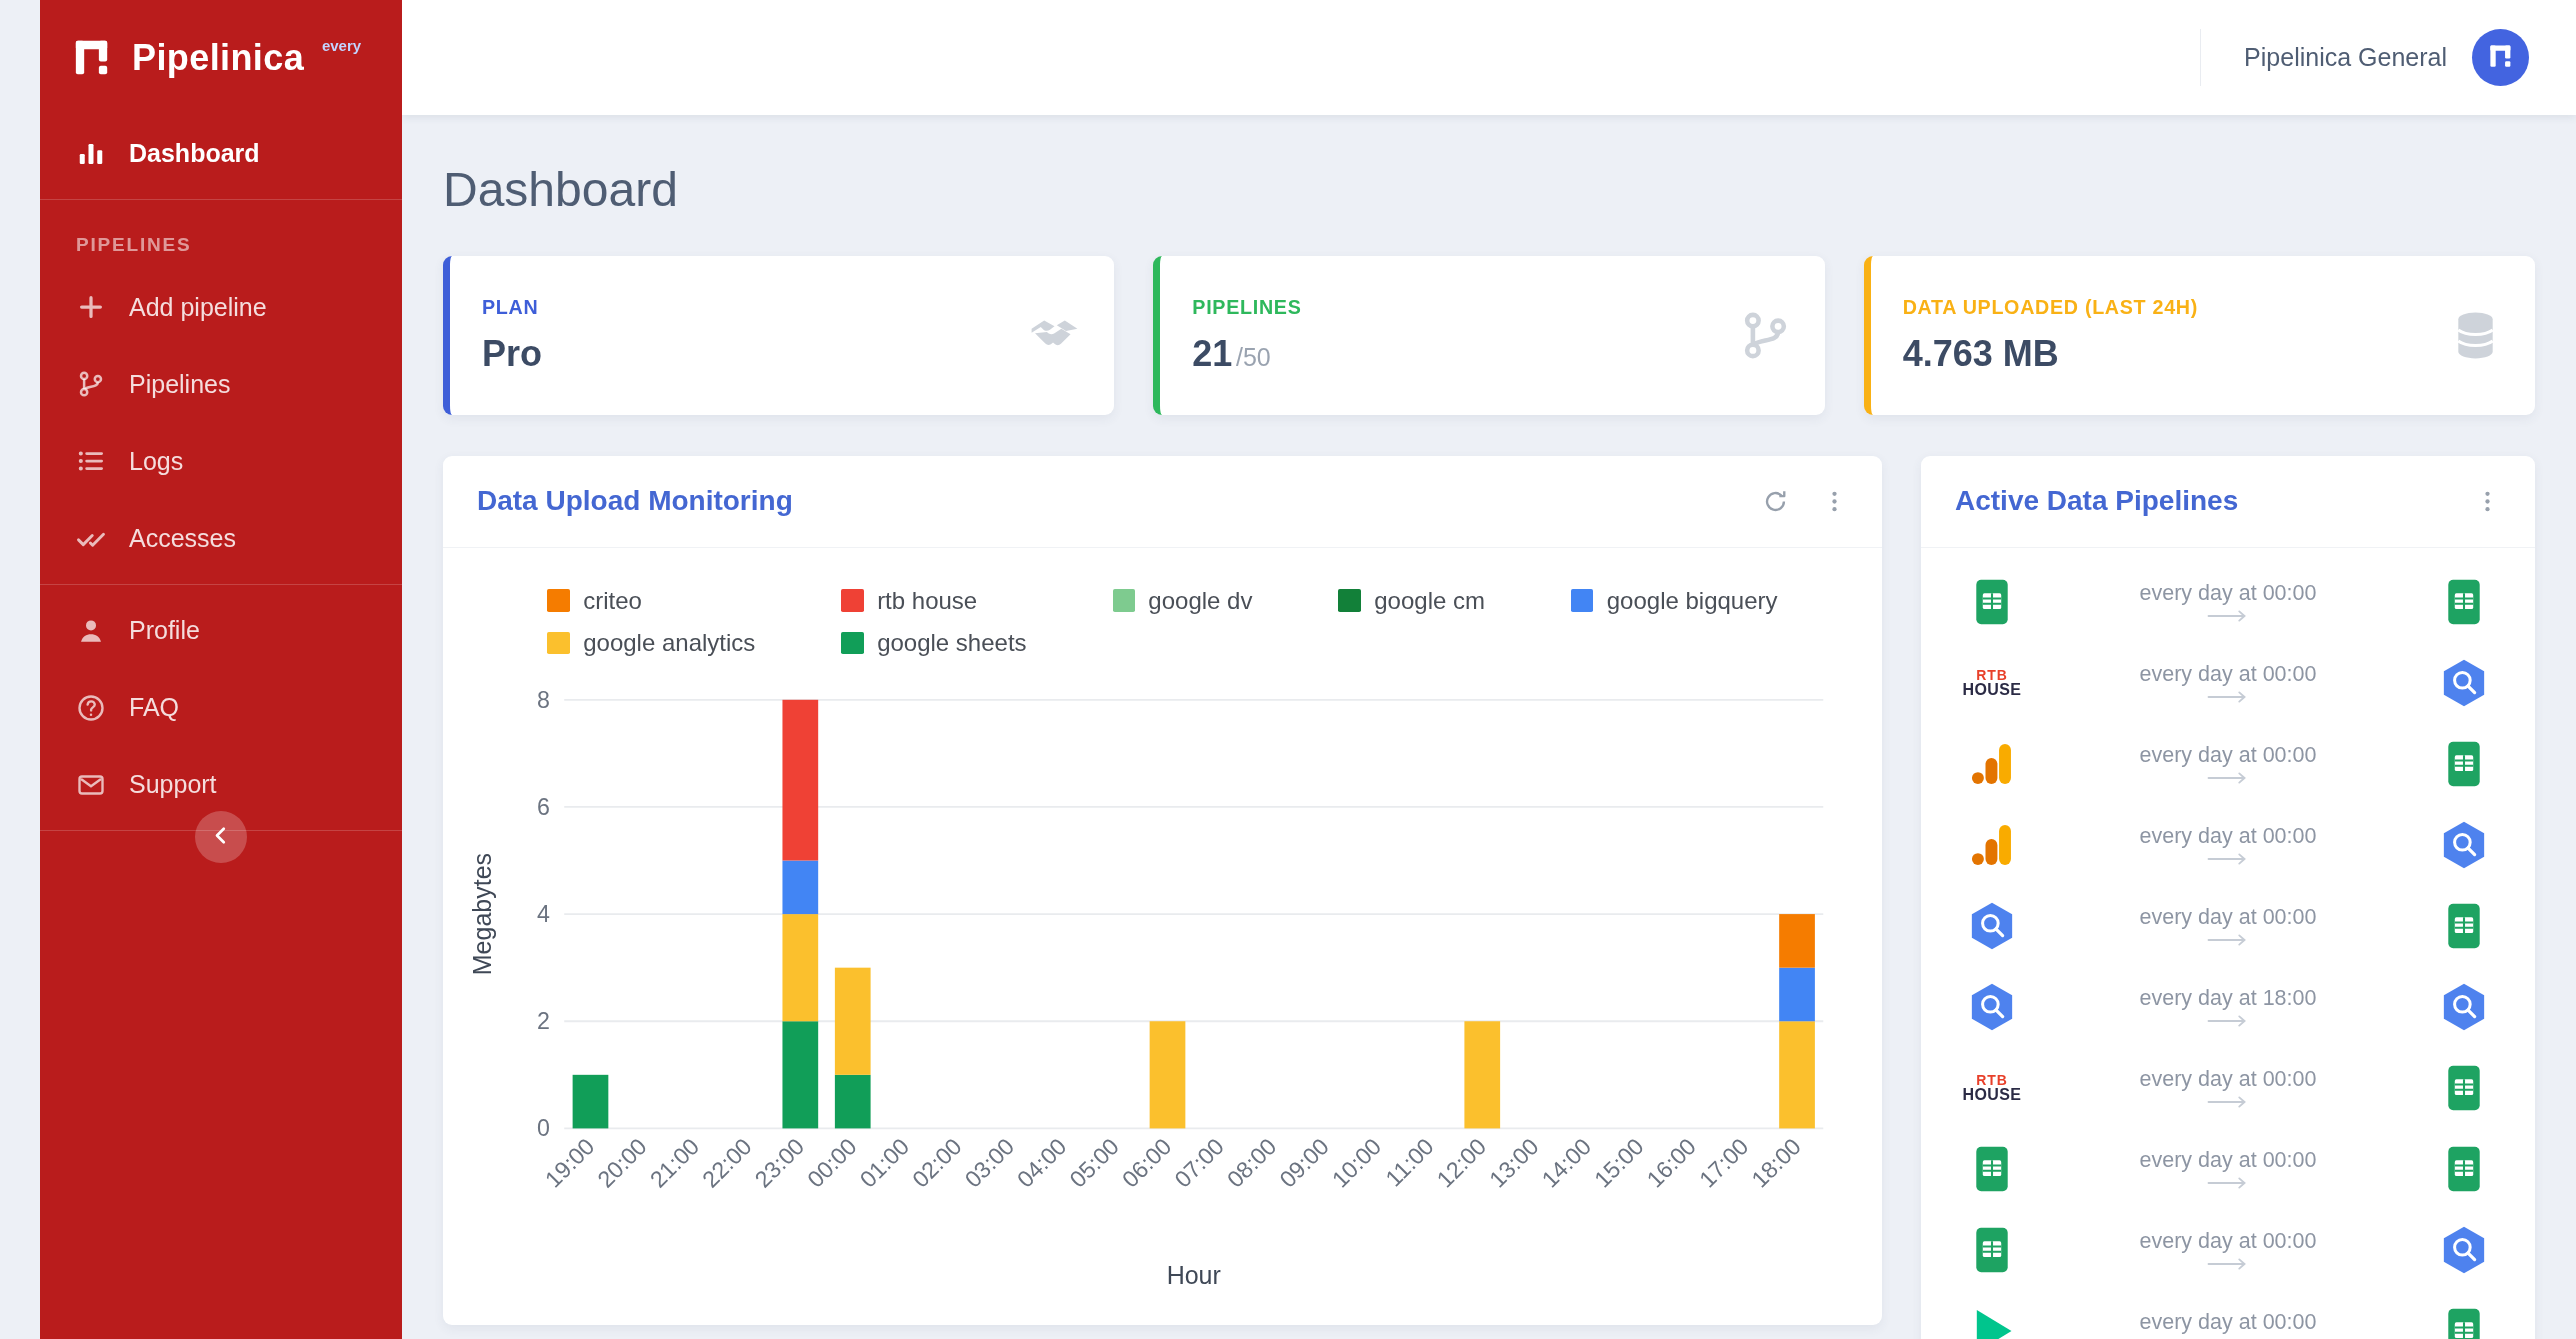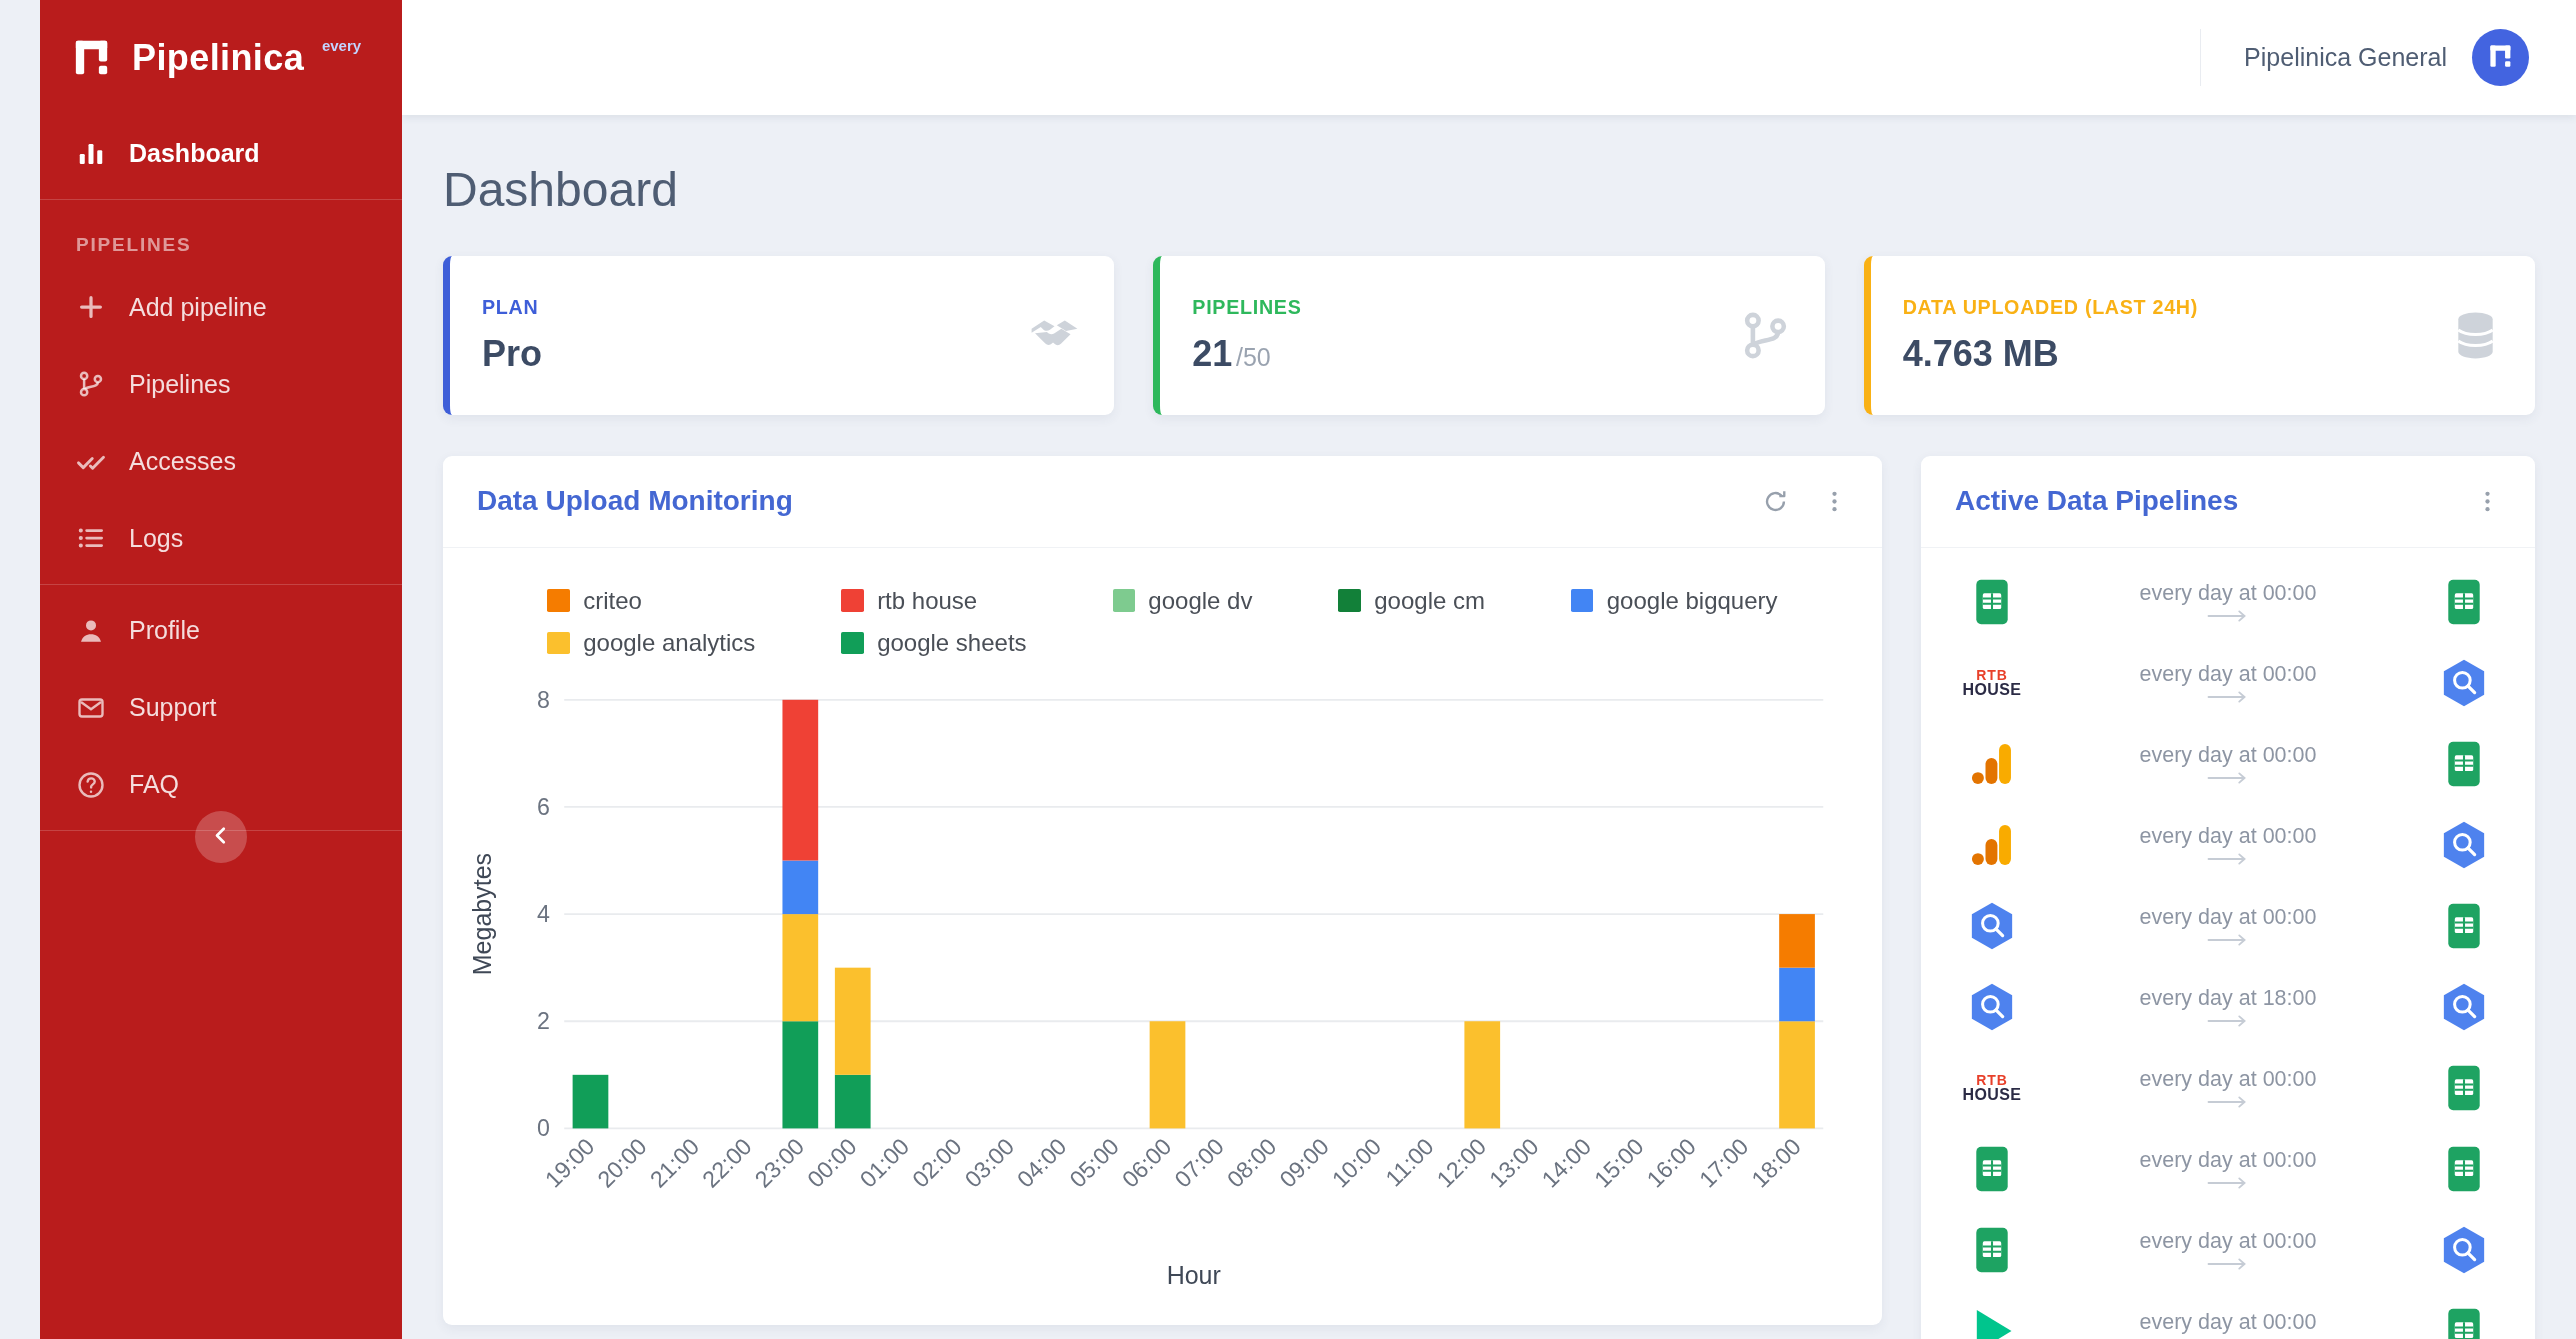--- a/index.html
+++ b/index.html
@@ -121,64 +121,64 @@
               <circle cx="6.5" cy="5.5" r="2.5"></circle>
               <circle cx="6.5" cy="18.5" r="2.5"></circle>
               <circle cx="17.5" cy="8" r="2.5"></circle>
               <path d="M6.5 8v8M17.5 10.5c0 4.2-7.2 3-10.4 5.3"></path>
             </svg>
           </span>
           <span class="nav-label">Pipelines</span>
         </div>
         <div class="nav-item">
           <span class="icon">
+            <svg viewBox="0 0 24 24" fill="none" stroke="currentColor" stroke-width="2.2" stroke-linecap="round">
+              <path d="M8.5 6h12M8.5 12h12M8.5 18h12"></path>
+              <path d="M3.8 6h.1M3.8 12h.1M3.8 18h.1" stroke-width="3.2"></path>
+            </svg>
+          </span>
+          <span class="nav-label">Logs</span>
+        </div>
+        <div class="nav-item">
+          <span class="icon">
             <svg viewBox="0 0 24 24" fill="none" stroke="currentColor" stroke-width="2.3" stroke-linecap="round" stroke-linejoin="round">
               <path d="M2 13.5l3.8 3.8L13 10"></path>
               <path d="M11.5 16l1.8 1.8L22 9"></path>
             </svg>
           </span>
           <span class="nav-label">Accesses</span>
         </div>
-        <div class="nav-item">
-          <span class="icon">
-            <svg viewBox="0 0 24 24" fill="none" stroke="currentColor" stroke-width="2.2" stroke-linecap="round">
-              <path d="M8.5 6h12M8.5 12h12M8.5 18h12"></path>
-              <path d="M3.8 6h.1M3.8 12h.1M3.8 18h.1" stroke-width="3.2"></path>
-            </svg>
-          </span>
-          <span class="nav-label">Logs</span>
-        </div>
         <div class="divider"></div>
         <div class="nav-item">
           <span class="icon">
             <svg viewBox="0 0 24 24" fill="currentColor">
               <circle cx="12" cy="7.5" r="4"></circle>
               <path d="M4 20.5c1.2-4.2 4.3-6 8-6s6.8 1.8 8 6z"></path>
             </svg>
           </span>
           <span class="nav-label">Profile</span>
-        </div>
-        <div class="nav-item">
-          <span class="icon">
-            <svg viewBox="0 0 24 24" fill="none" stroke="currentColor" stroke-width="1.9">
-              <rect x="2.8" y="5.2" width="18.4" height="13.6" rx="2"></rect>
-              <path d="M4 7.2l8 5.8 8-5.8"></path>
-            </svg>
-          </span>
-          <span class="nav-label">Support</span>
         </div>
         <div class="nav-item">
           <span class="icon">
             <svg viewBox="0 0 24 24" fill="none" stroke="currentColor" stroke-width="1.9">
               <circle cx="12" cy="12" r="9.2"></circle>
               <path d="M9.3 9.3c.2-1.7 1.5-2.6 2.9-2.6 1.6 0 2.8 1.1 2.8 2.5 0 2.1-2.6 2.3-2.9 4v.7" stroke-linecap="round"></path>
               <circle cx="12" cy="17.3" r="1" fill="currentColor" stroke="none"></circle>
             </svg>
           </span>
           <span class="nav-label">FAQ</span>
+        </div>
+        <div class="nav-item">
+          <span class="icon">
+            <svg viewBox="0 0 24 24" fill="none" stroke="currentColor" stroke-width="1.9">
+              <rect x="2.8" y="5.2" width="18.4" height="13.6" rx="2"></rect>
+              <path d="M4 7.2l8 5.8 8-5.8"></path>
+            </svg>
+          </span>
+          <span class="nav-label">Support</span>
         </div>
         <div class="divider"></div>
       </nav>
     <div class="collapse-btn">
       <span><svg viewBox="0 0 24 24" fill="none" stroke="currentColor" stroke-width="2.4" stroke-linecap="round" stroke-linejoin="round">
             <path d="M14 6l-6 6 6 6"></path>
           </svg></span>
     </div>
   </aside>
 

